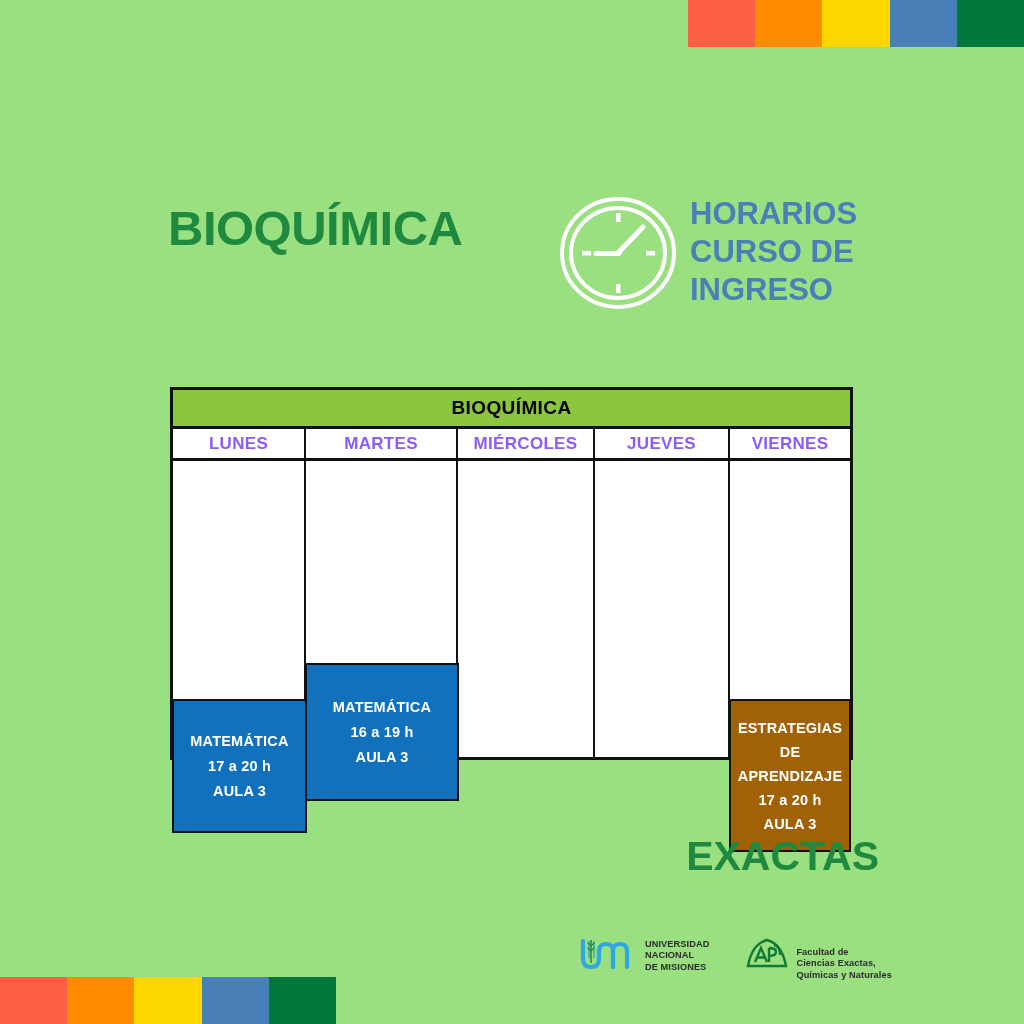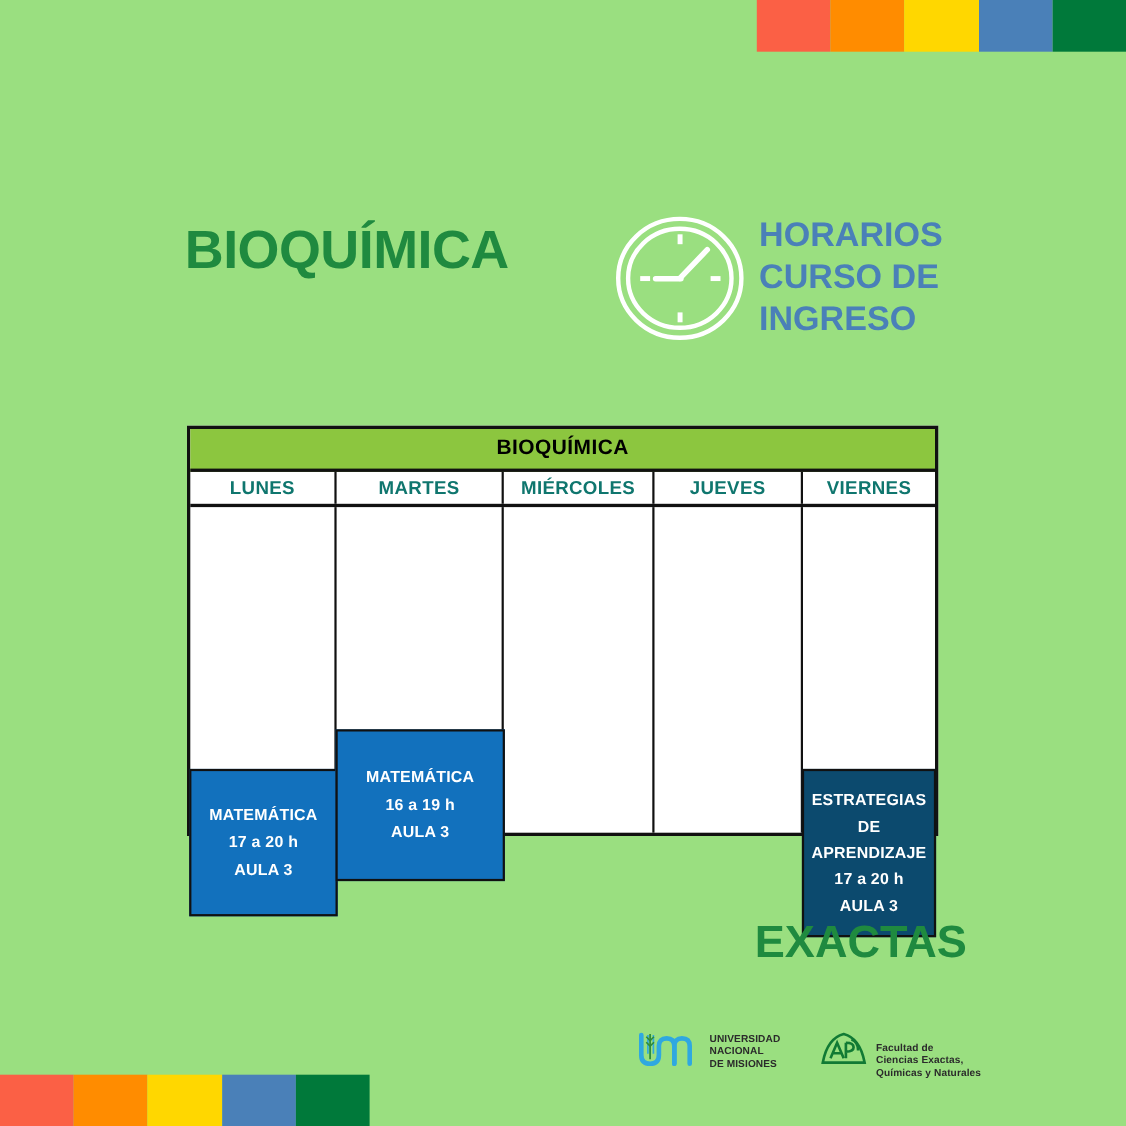--- a/index.html
+++ b/index.html
@@ -104,21 +104,21 @@
     display: flex;
     height: 32px;
     border-bottom: 3px solid #111;
   }
   .day-head {
     display: flex;
     align-items: center;
     justify-content: center;
     font-size: 17px;
     font-weight: bold;
-    color: #0f766e;
+    color: #8b5cf6;
     border-right: 2px solid #111;
     letter-spacing: 0.3px;
   }
   .day-head:last-child { border-right: none; }
 
   .grid-body {
     position: relative;
     height: 296px;
   }
 
@@ -167,21 +167,21 @@
     width: 154px;
     top: 202px;
     height: 138px;
     background: #1271bd;
   }
   
   .ev-viernes {
     width: 122px;
     top: 238px;
     height: 153px;
-    background: #0c4a6e;
+    background: #a16207;
     line-height: 24px;
   }
 
   
   .footer-heading {
     position: absolute;
     left: 0;
     top: 834px;
     width: 1024px;
     padding-right: 145px;

